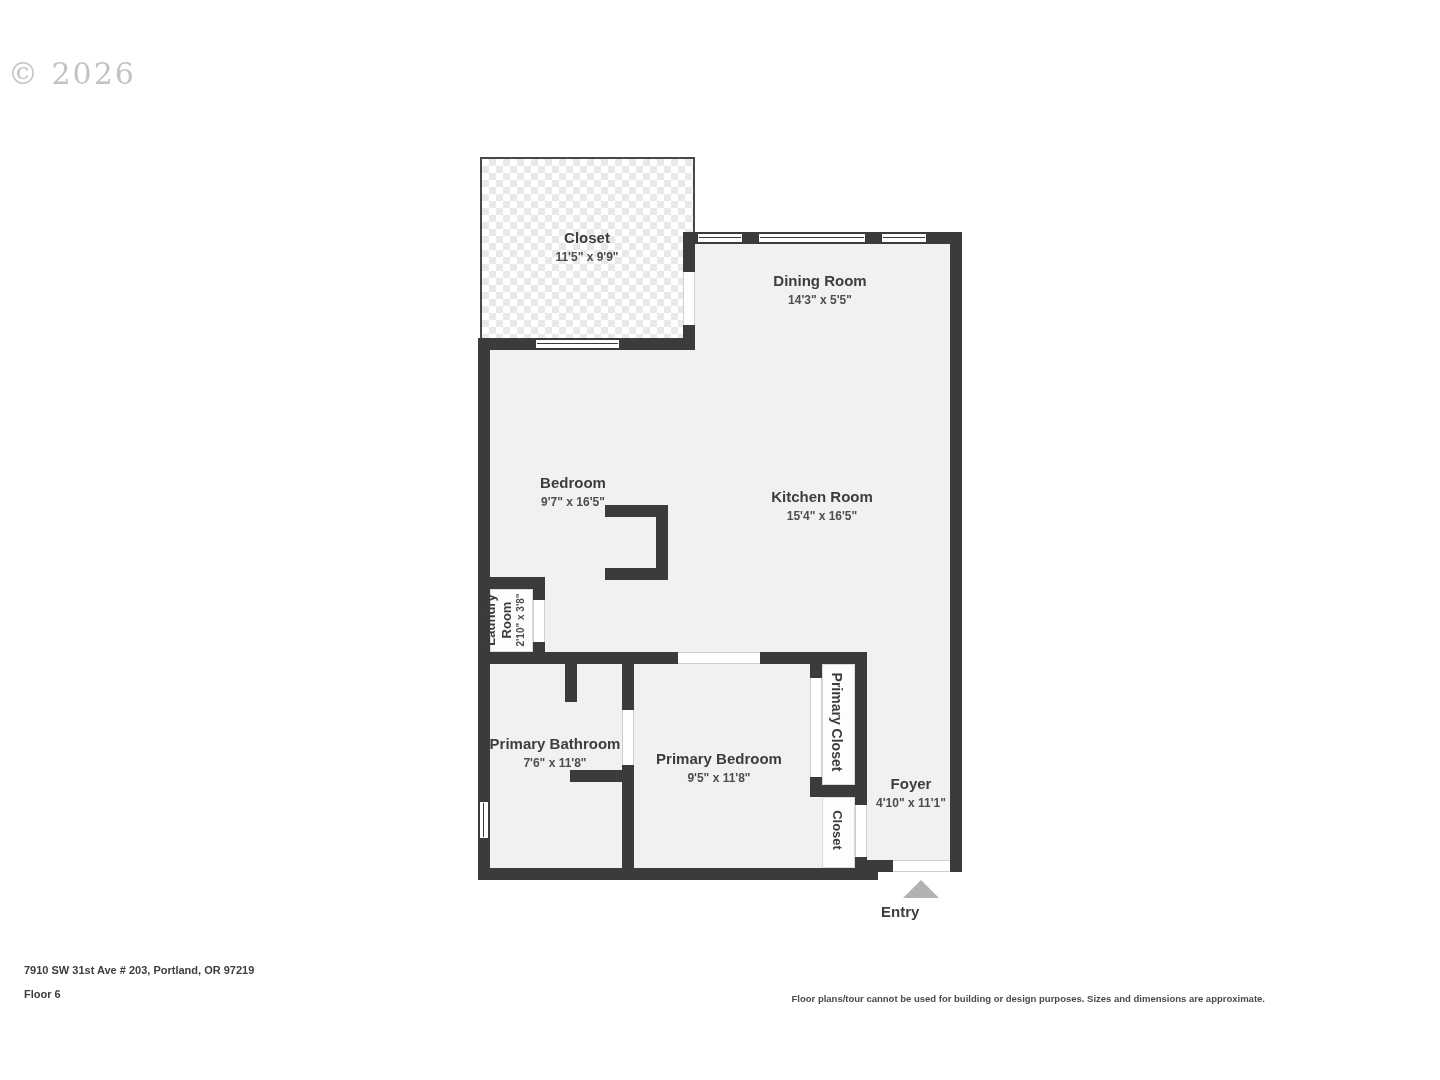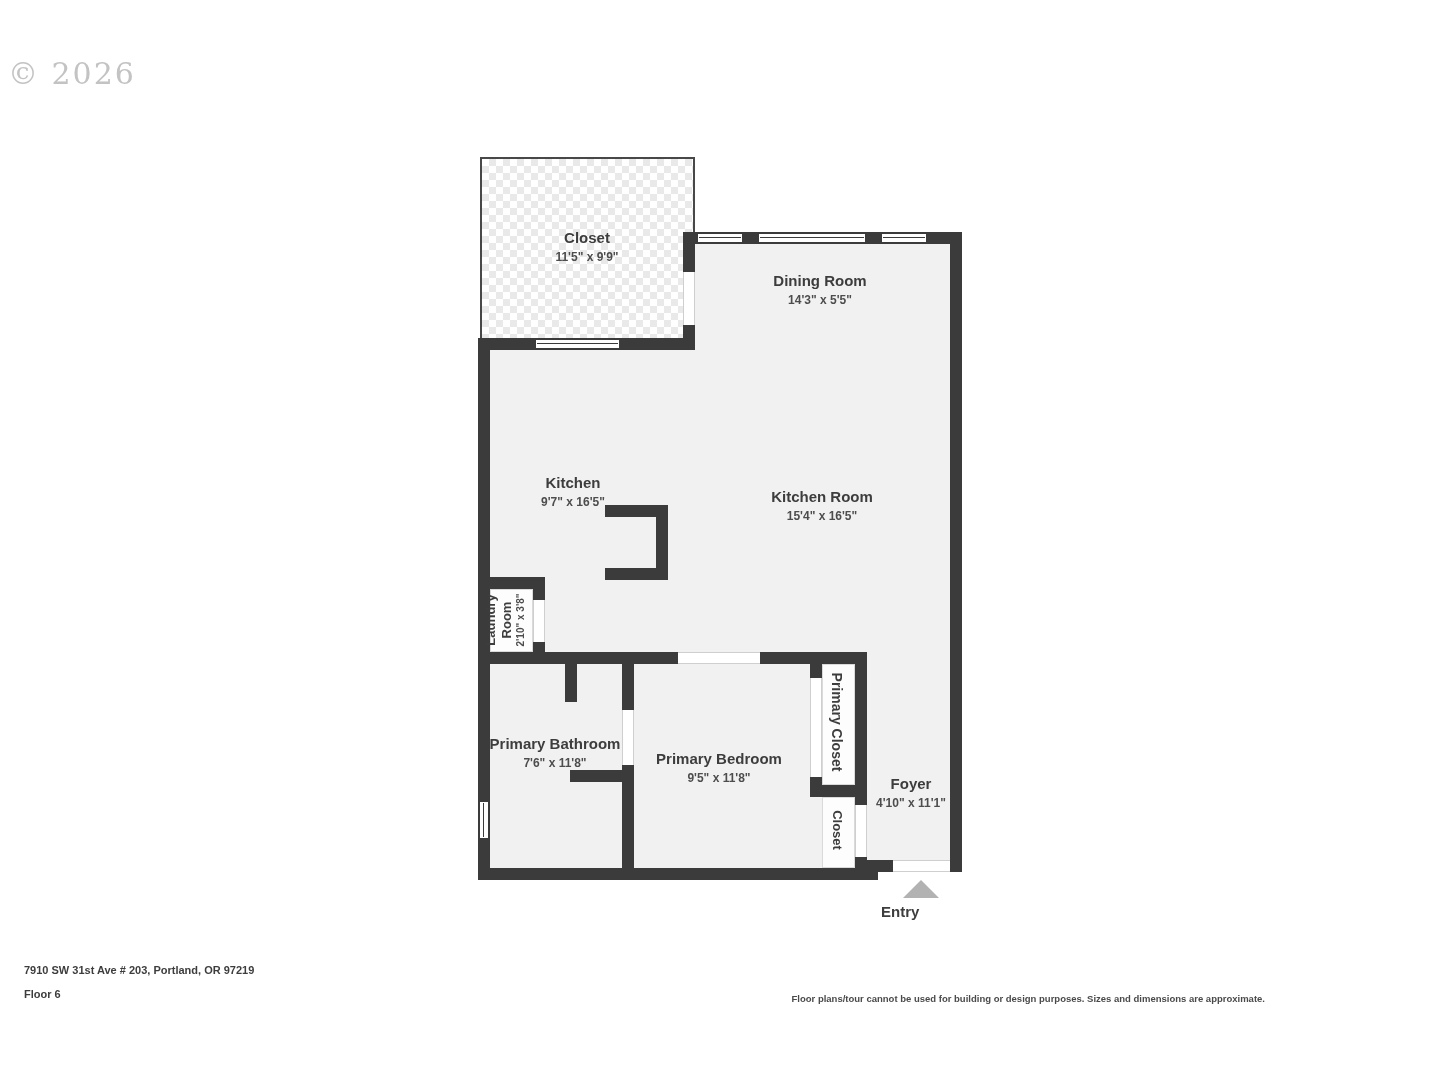--- a/index.html
+++ b/index.html
@@ -89,21 +89,21 @@
 
   <div class="label" style="left:512px; top:229px; width:150px;">
     <div class="name">Closet</div>
     <div class="dims">11'5" x 9'9"</div>
   </div>
   <div class="label" style="left:745px; top:272px; width:150px;">
     <div class="name">Dining Room</div>
     <div class="dims">14'3" x 5'5"</div>
   </div>
   <div class="label" style="left:498px; top:474px; width:150px;">
-    <div class="name">Kitchen</div>
+    <div class="name">Bedroom</div>
     <div class="dims">9'7" x 16'5"</div>
   </div>
   <div class="label" style="left:747px; top:488px; width:150px;">
     <div class="name">Kitchen Room</div>
     <div class="dims">15'4" x 16'5"</div>
   </div>
   <div class="label" style="left:480px; top:735px; width:150px;">
     <div class="name">Primary Bathroom</div>
     <div class="dims">7'6" x 11'8"</div>
   </div>

